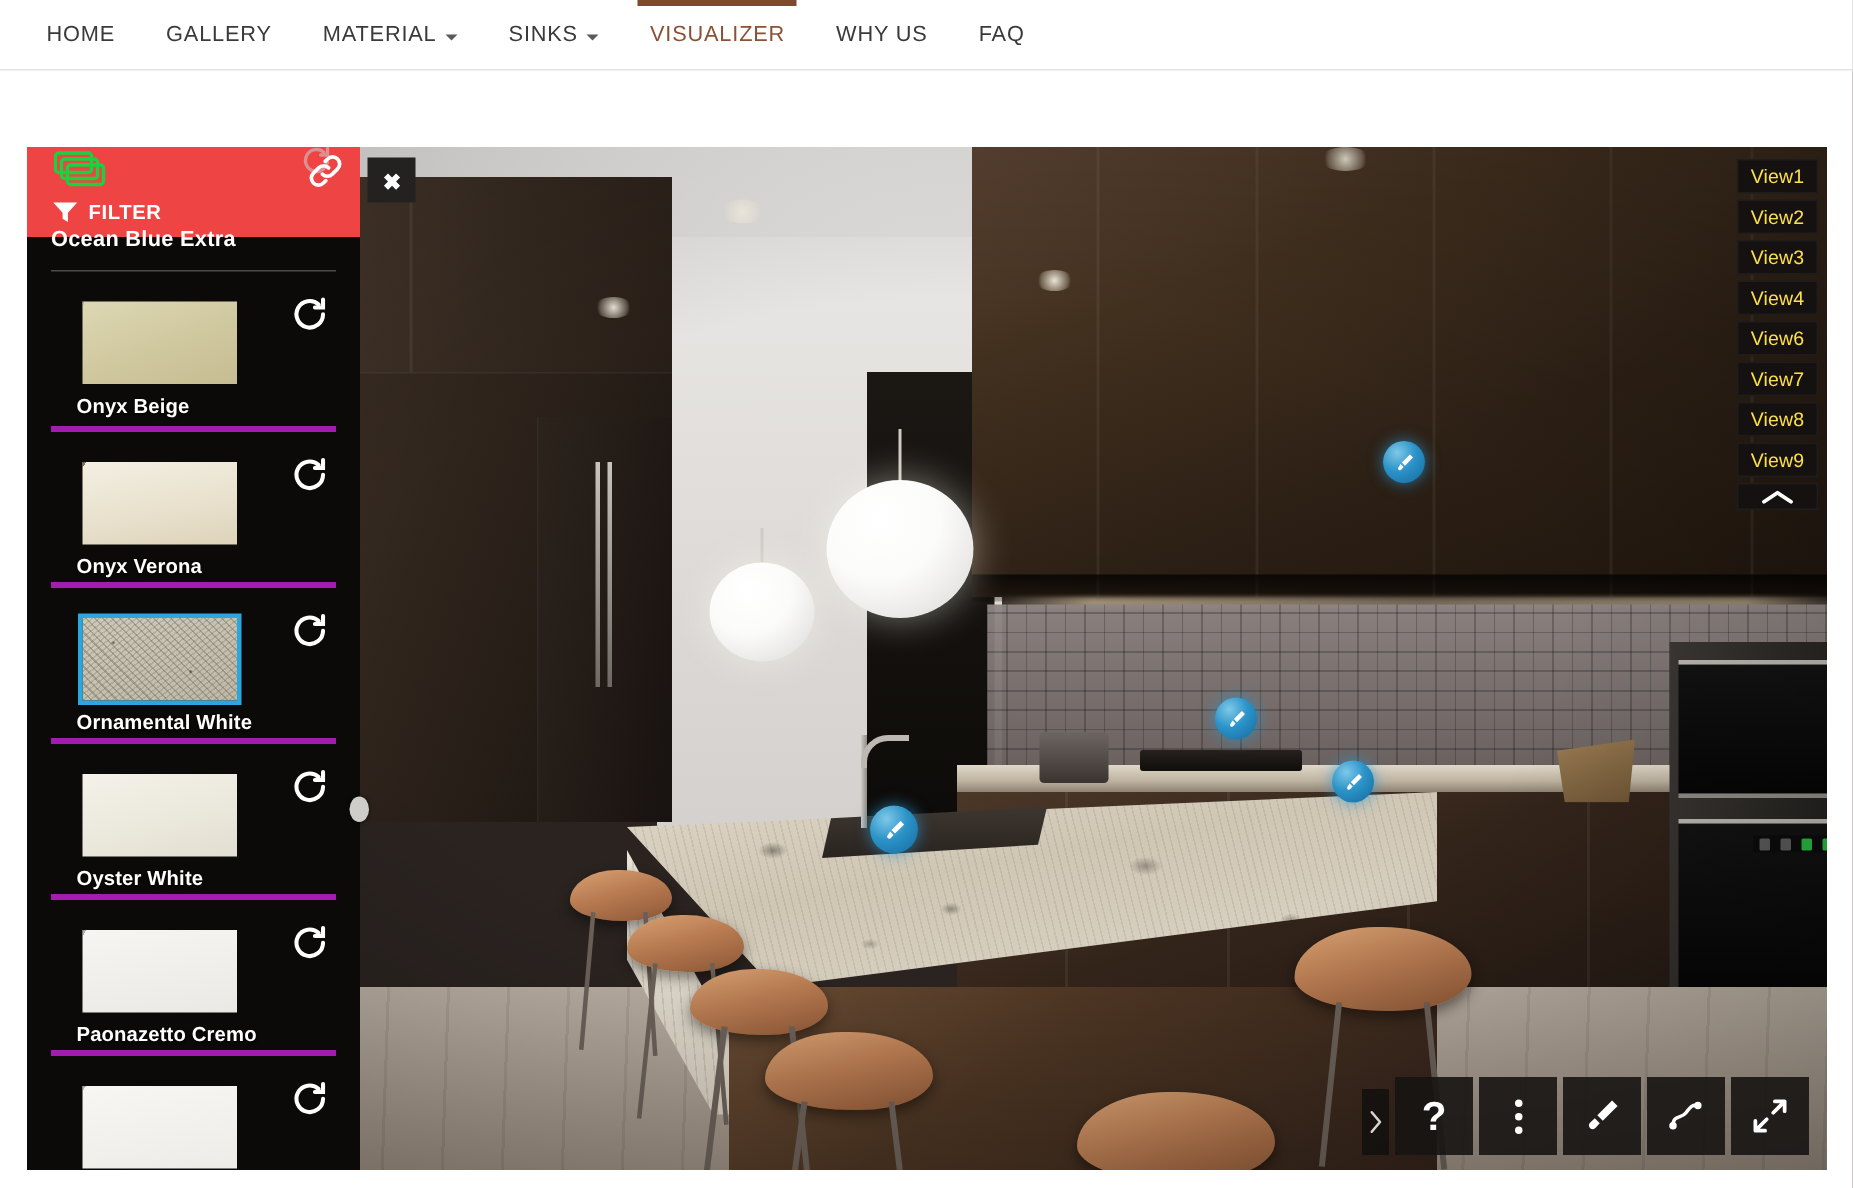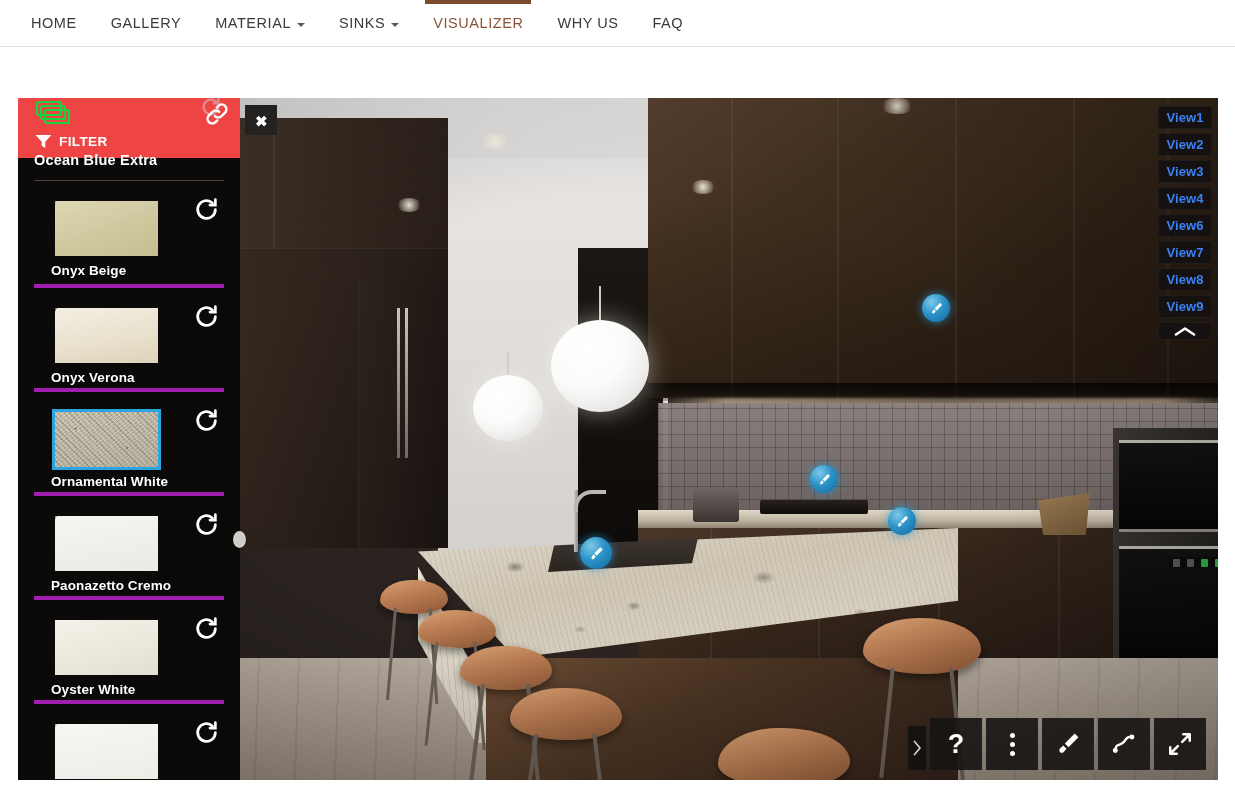--- a/index.html
+++ b/index.html
@@ -373,22 +373,22 @@
 
   
   #viewpanel{
     position:absolute; right:6px; top:8px;
     width:54px;
     display:flex; flex-direction:column; gap:4px;
   }
   .view-btn{
     height:23px;
     background:#141110;
-    color:#3b82f6;
-    font-size:13px; font-weight:bold;
+    color:#fde047;
+    font-size:13px; font-weight:normal;
     display:flex; align-items:center; justify-content:center;
     letter-spacing:.1px;
     cursor:pointer;
     border:1px solid rgba(255,255,255,0.05);
   }
   .view-more{
     height:18px; background:#141110;
     display:flex; align-items:center; justify-content:center;
     cursor:pointer; border:1px solid rgba(255,255,255,0.05);
   }
@@ -624,39 +624,39 @@
           <span class="mat-refresh">
             <svg width="25" height="25" viewBox="0 0 24 24" fill="none" stroke="#ffffff" stroke-width="2.6" stroke-linecap="round">
               <path d="M20.5 12a8.5 8.5 0 11-2.8-6.3"></path>
                 <path d="M20.5 2.5v5.2h-5.2"></path>
             </svg>
           </span>
           <div class="mat-name">Ornamental White</div>
         </div>
 
         <div class="mat-item">
+          <div class="swatch sw-oyster"></div>
+          <span class="mat-refresh">
+            <svg width="25" height="25" viewBox="0 0 24 24" fill="none" stroke="#ffffff" stroke-width="2.6" stroke-linecap="round">
+              <path d="M20.5 12a8.5 8.5 0 11-2.8-6.3"></path>
+                <path d="M20.5 2.5v5.2h-5.2"></path>
+            </svg>
+          </span>
+          <div class="mat-name">Oyster White</div>
+        </div>
+
+        <div class="mat-item">
           <div class="swatch sw-paonazetto"></div>
           <span class="mat-refresh">
             <svg width="25" height="25" viewBox="0 0 24 24" fill="none" stroke="#ffffff" stroke-width="2.6" stroke-linecap="round">
               <path d="M20.5 12a8.5 8.5 0 11-2.8-6.3"></path>
                 <path d="M20.5 2.5v5.2h-5.2"></path>
             </svg>
           </span>
           <div class="mat-name">Paonazetto Cremo</div>
-        </div>
-
-        <div class="mat-item">
-          <div class="swatch sw-oyster"></div>
-          <span class="mat-refresh">
-            <svg width="25" height="25" viewBox="0 0 24 24" fill="none" stroke="#ffffff" stroke-width="2.6" stroke-linecap="round">
-              <path d="M20.5 12a8.5 8.5 0 11-2.8-6.3"></path>
-                <path d="M20.5 2.5v5.2h-5.2"></path>
-            </svg>
-          </span>
-          <div class="mat-name">Oyster White</div>
         </div>
 
         <div class="mat-item">
           <div class="swatch sw-calacatta"></div>
           <span class="mat-refresh">
             <svg width="25" height="25" viewBox="0 0 24 24" fill="none" stroke="#ffffff" stroke-width="2.6" stroke-linecap="round">
               <path d="M20.5 12a8.5 8.5 0 11-2.8-6.3"></path>
                 <path d="M20.5 2.5v5.2h-5.2"></path>
             </svg>
           </span>

